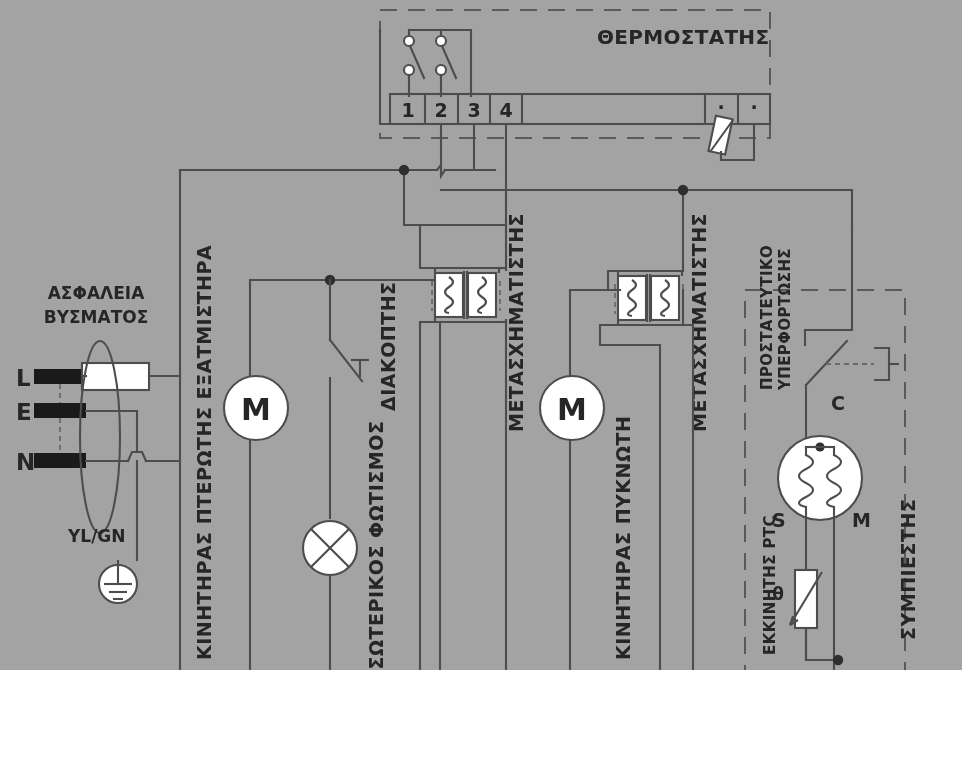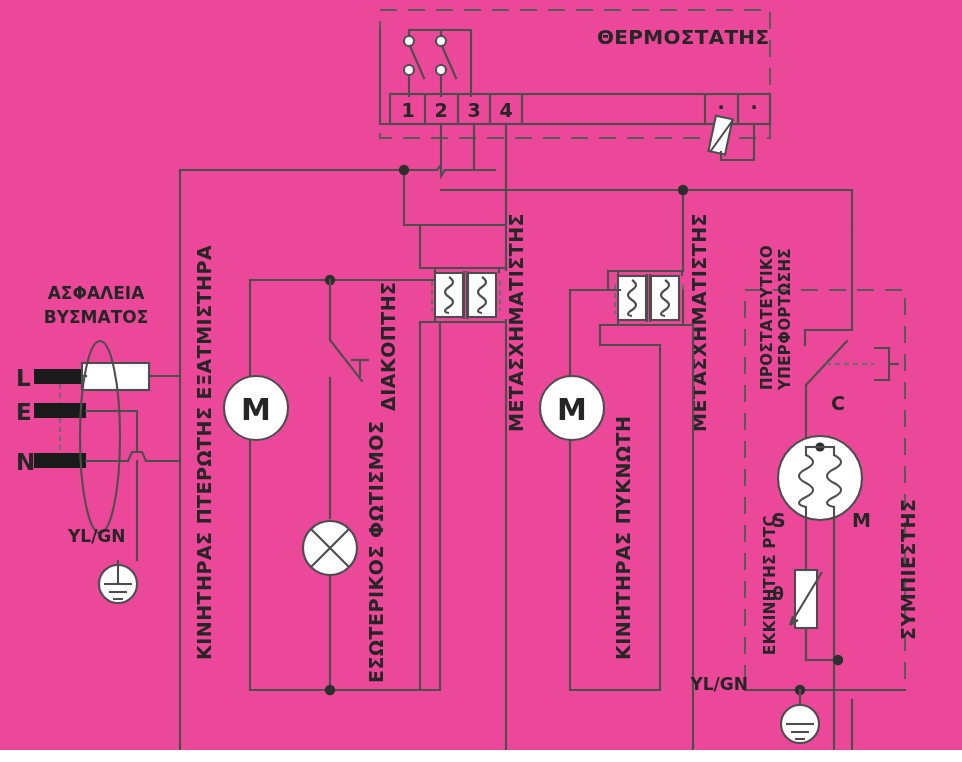--- a/index.html
+++ b/index.html
@@ -7,22 +7,22 @@
     margin: 0;
     padding: 0;
     background: #ffffff;
   }
   body {
     font-family: "DejaVu Sans", sans-serif;
   }
   #root {
     position: relative;
     width: 962px;
-    height: 750px;
-    background: #ec4899;
+    height: 670px;
+    background: #a3a3a3;
     overflow: hidden;
   }
   svg#diagram {
     position: absolute;
     top: 0;
     left: 0;
     width: 962px;
     height: 762px;
   }
   .wire {

